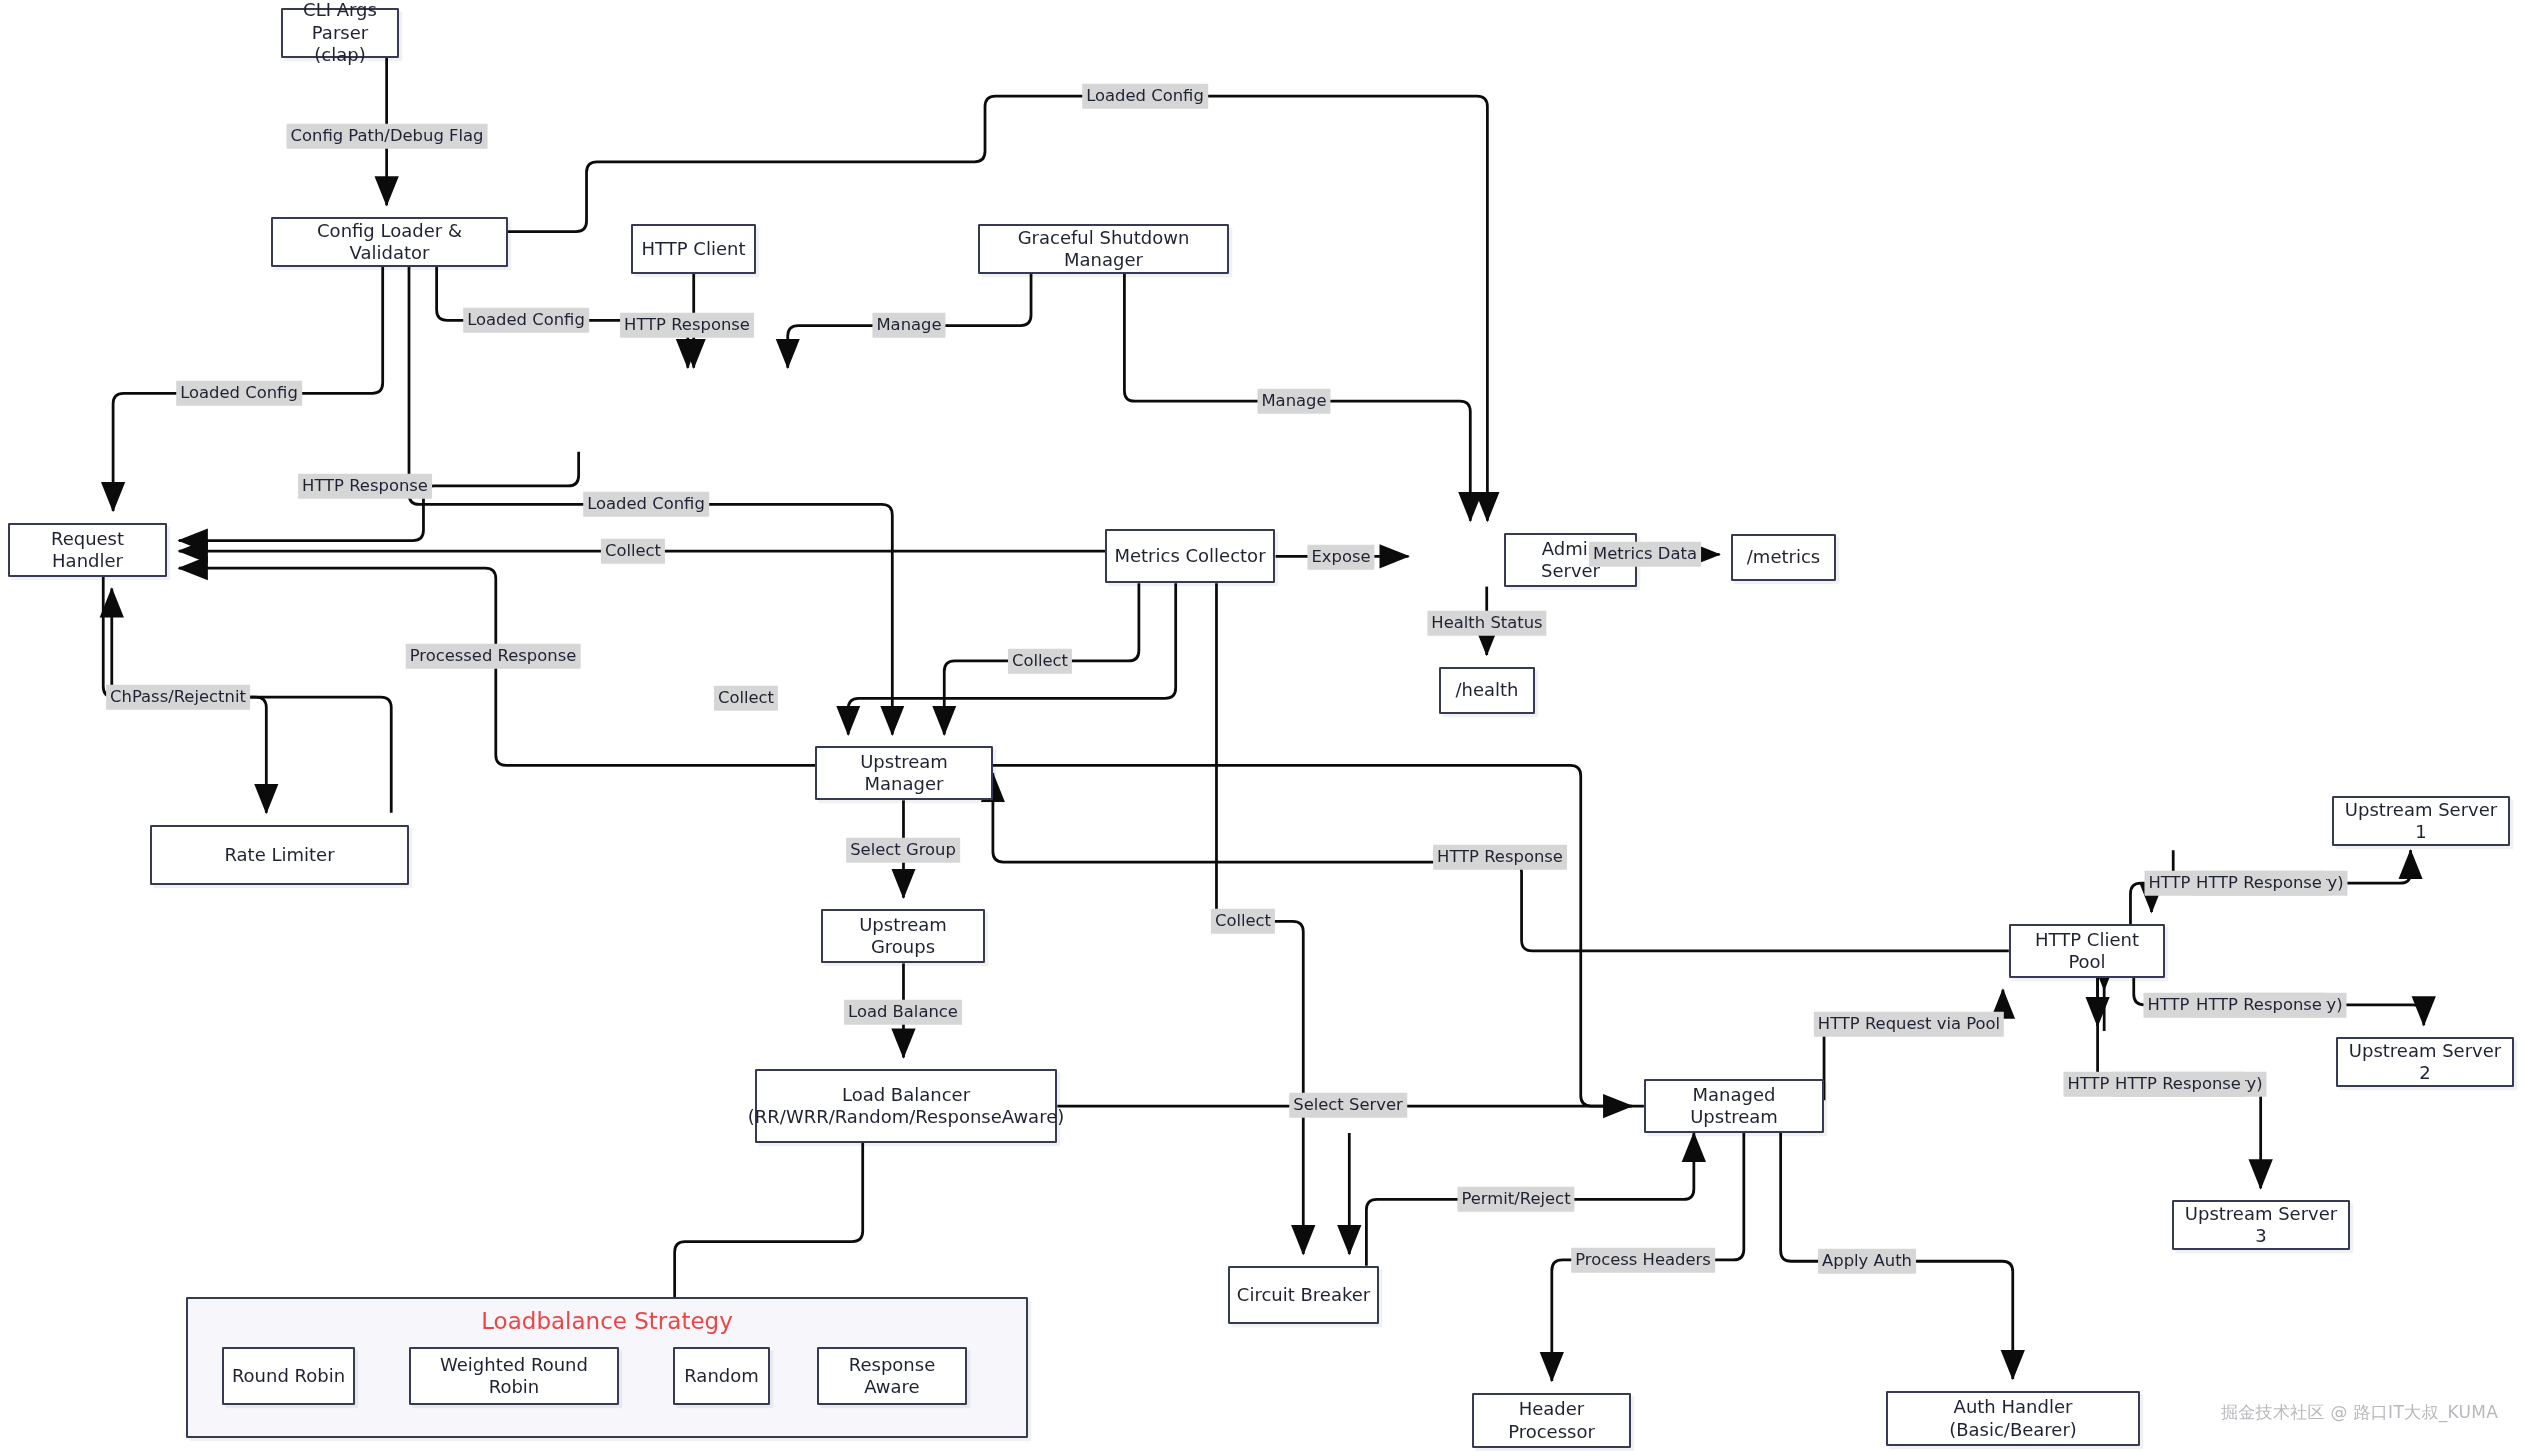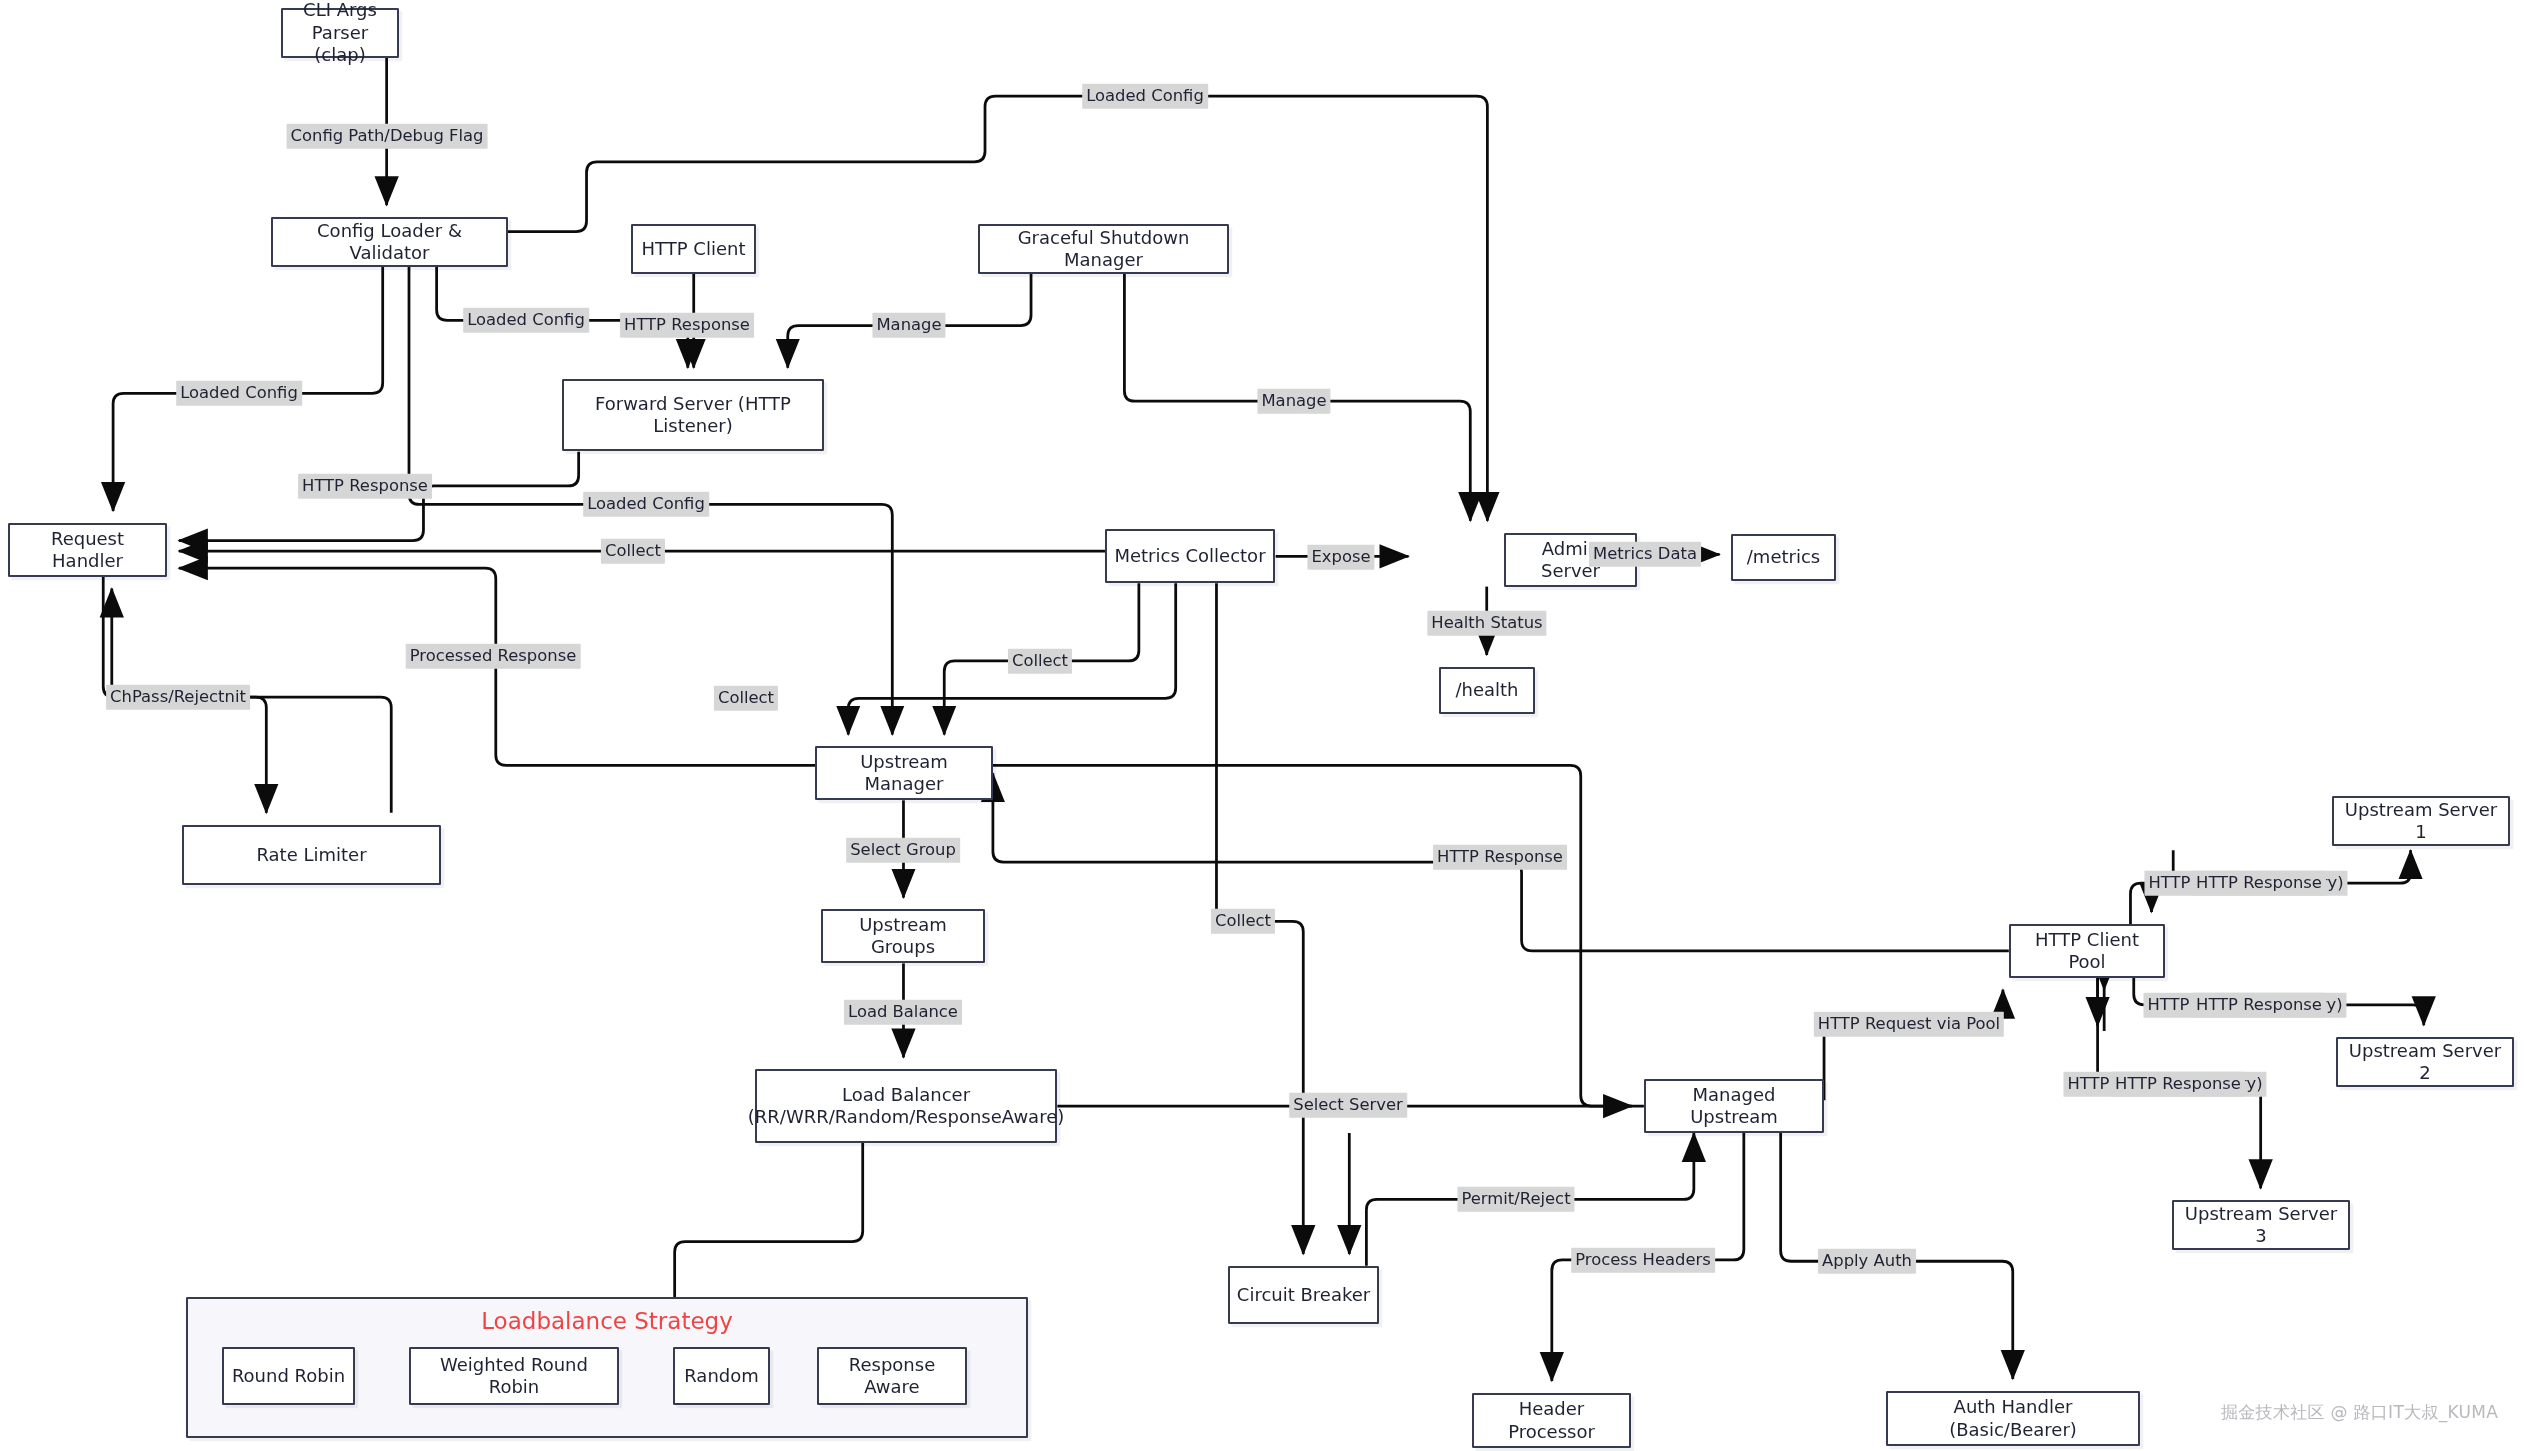--- a/index.html
+++ b/index.html
@@ -172,23 +172,20 @@
   </div>
 
   <div class="node" style="left:631px; top:224px; width:125px; height:50px;">
     <span>HTTP Client</span>
   </div>
 
   <div class="node" style="left:978px; top:224px; width:251px; height:50px;">
     <span>Graceful Shutdown Manager</span>
   </div>
 
-  <div class="node" style="left:562px; top:379px; width:262px; height:72px;">
-    <span>Forward Server (HTTP Listener)</span>
-  </div>
 
   <div class="node" style="left:8px; top:523px; width:159px; height:54px;">
     <span>Request Handler</span>
   </div>
 
   <div class="node" style="left:1105px; top:529px; width:170px; height:54px;">
     <span>Metrics Collector</span>
   </div>
 
   <div class="node" style="left:1504px; top:533px; width:133px; height:54px;">
@@ -196,21 +193,21 @@
   </div>
 
   <div class="node" style="left:1731px; top:534px; width:105px; height:47px;">
     <span>/metrics</span>
   </div>
 
   <div class="node" style="left:1439px; top:667px; width:96px; height:47px;">
     <span>/health</span>
   </div>
 
-  <div class="node" style="left:150px; top:825px; width:259px; height:60px;margin-left:32px;">
+  <div class="node" style="left:150px; top:825px; width:259px; height:60px;">
     <span>Rate Limiter</span>
   </div>
 
   <div class="node" style="left:815px; top:746px; width:178px; height:54px;">
     <span>Upstream Manager</span>
   </div>
 
   <div class="node" style="left:821px; top:909px; width:164px; height:54px;">
     <span>Upstream Groups</span>
   </div>

